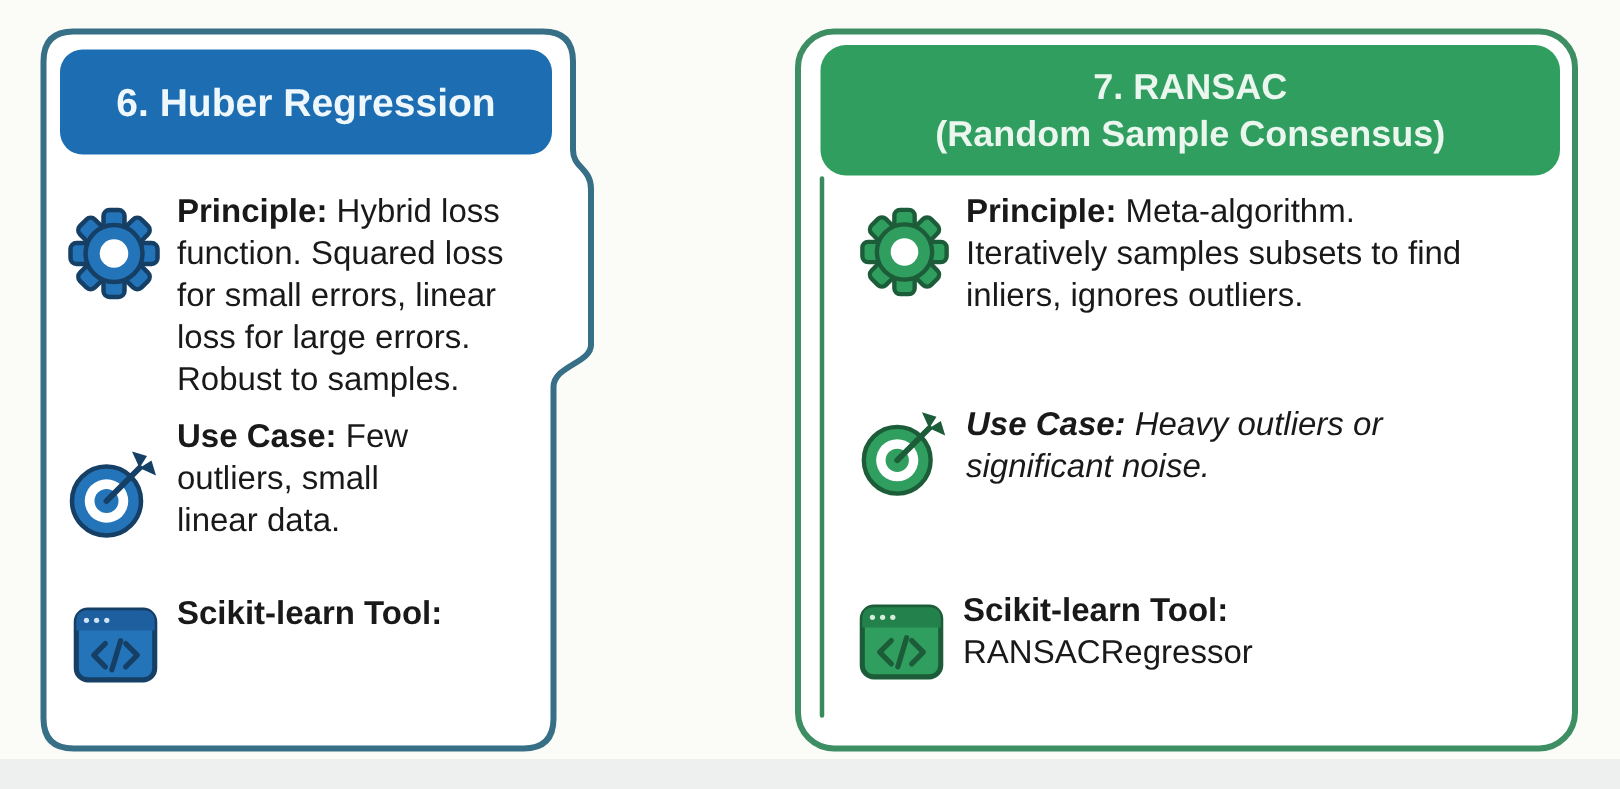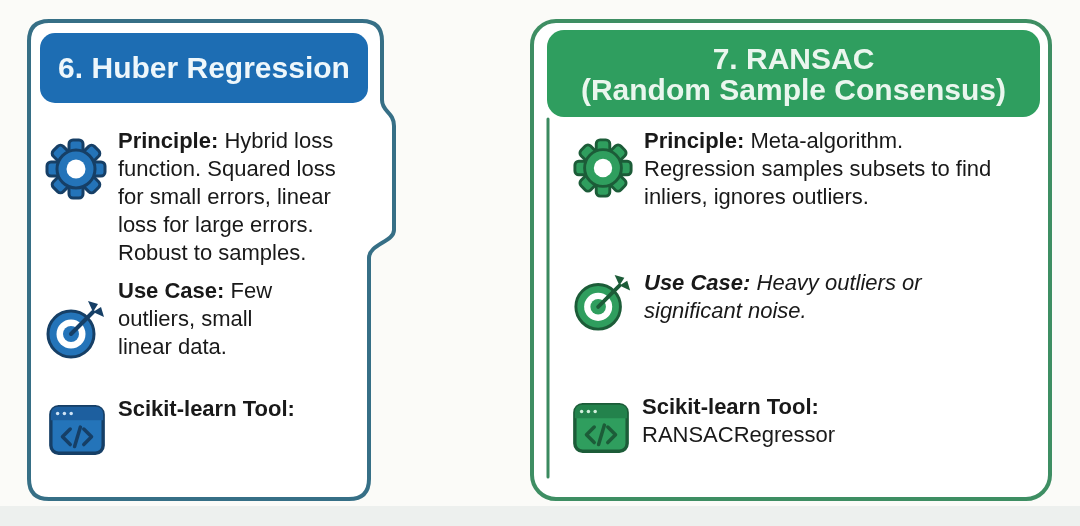--- a/index.html
+++ b/index.html
@@ -13,25 +13,25 @@
   .bottom-band{position:absolute;left:0;right:0;bottom:0;height:20px;background:#edf0ee;}
   .outline-layer{position:absolute;left:0;top:0;}
 
   .card-header{
     position:absolute;display:flex;flex-direction:column;
     align-items:center;justify-content:center;
     color:#eef7fb;font-weight:700;text-align:center;
   }
   .hdr-blue{
     left:40px;top:33px;width:328px;height:70px;
-    background:#1d6db3;border-radius:15px;font-size:30px;
+    background:#1d6db3;border-radius:15px;font-size:26px;
   }
   .hdr-green{
     left:547px;top:30px;width:493px;height:87px;
-    background:#2f9e5f;border-radius:17px;font-size:30px;line-height:31px;
+    background:#2f9e5f;border-radius:17px;font-size:24px;line-height:31px;
     color:#eaf6ee;
   }
 
   .row{position:absolute;display:flex;align-items:flex-start;}
   .icon{flex:0 0 auto;}
   .txt{margin-left:10px;color:#191919;font-size:22px;}
   .line{height:28px;line-height:28px;white-space:nowrap;}
   .b{font-weight:700;}
 
   .ic-blue{--main:#2474b9;--dark:#163f66;--bar:#1d5f9f;--dot:#cfe3f5;}
@@ -164,21 +164,21 @@
           </g>
         <g transform="rotate(315 32 32)">
             <rect x="25" y="3" width="14" height="14" rx="4"></rect>
           </g>
         <circle cx="32" cy="32" r="19"></circle>
       </g>
       <circle cx="32" cy="32" r="9.5" fill="#ffffff"></circle>
     </svg>
     <div class="txt">
       <div class="line"><span class="b">Principle:</span> <span>Meta-algorithm.</span></div>
-      <div class="line">Regression samples subsets to find</div>
+      <div class="line">Iteratively samples subsets to find</div>
       <div class="line">inliers, ignores outliers.</div>
     </div>
   </div>
 
   <div class="row" style="left:572px;top:269px;font-style:italic;">
     <svg class="icon ic-green" width="62" height="62" viewBox="0 0 64 64" style="margin-top:2px">
       <circle cx="27" cy="37" r="23" fill="var(--main)" stroke="var(--dark)" stroke-width="3"></circle>
       <circle cx="27" cy="37" r="14.5" fill="#ffffff"></circle>
       <circle cx="27" cy="37" r="8" fill="var(--main)"></circle>
       <line x1="27" y1="37" x2="49" y2="15" stroke="var(--dark)" stroke-width="4" stroke-linecap="round"></line>

